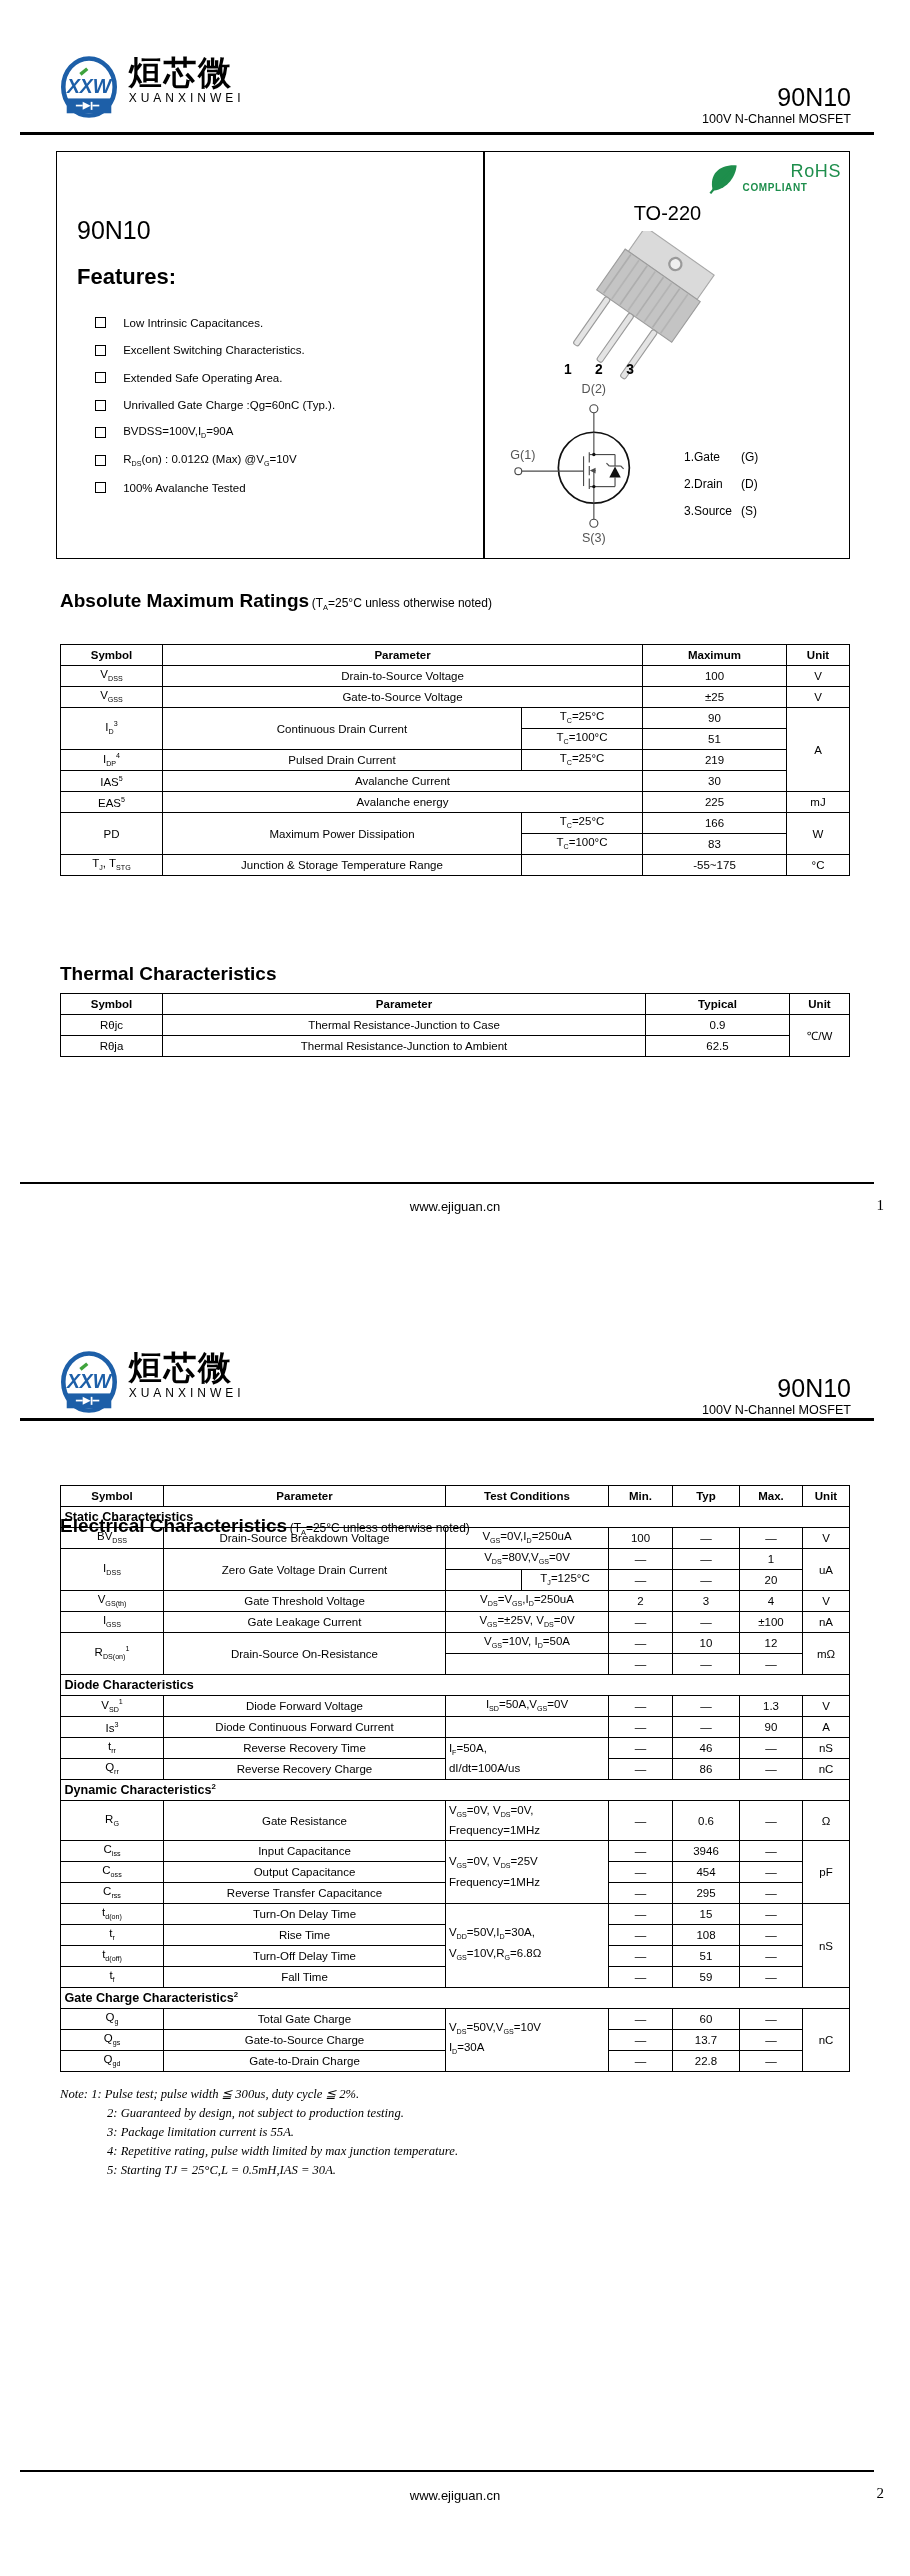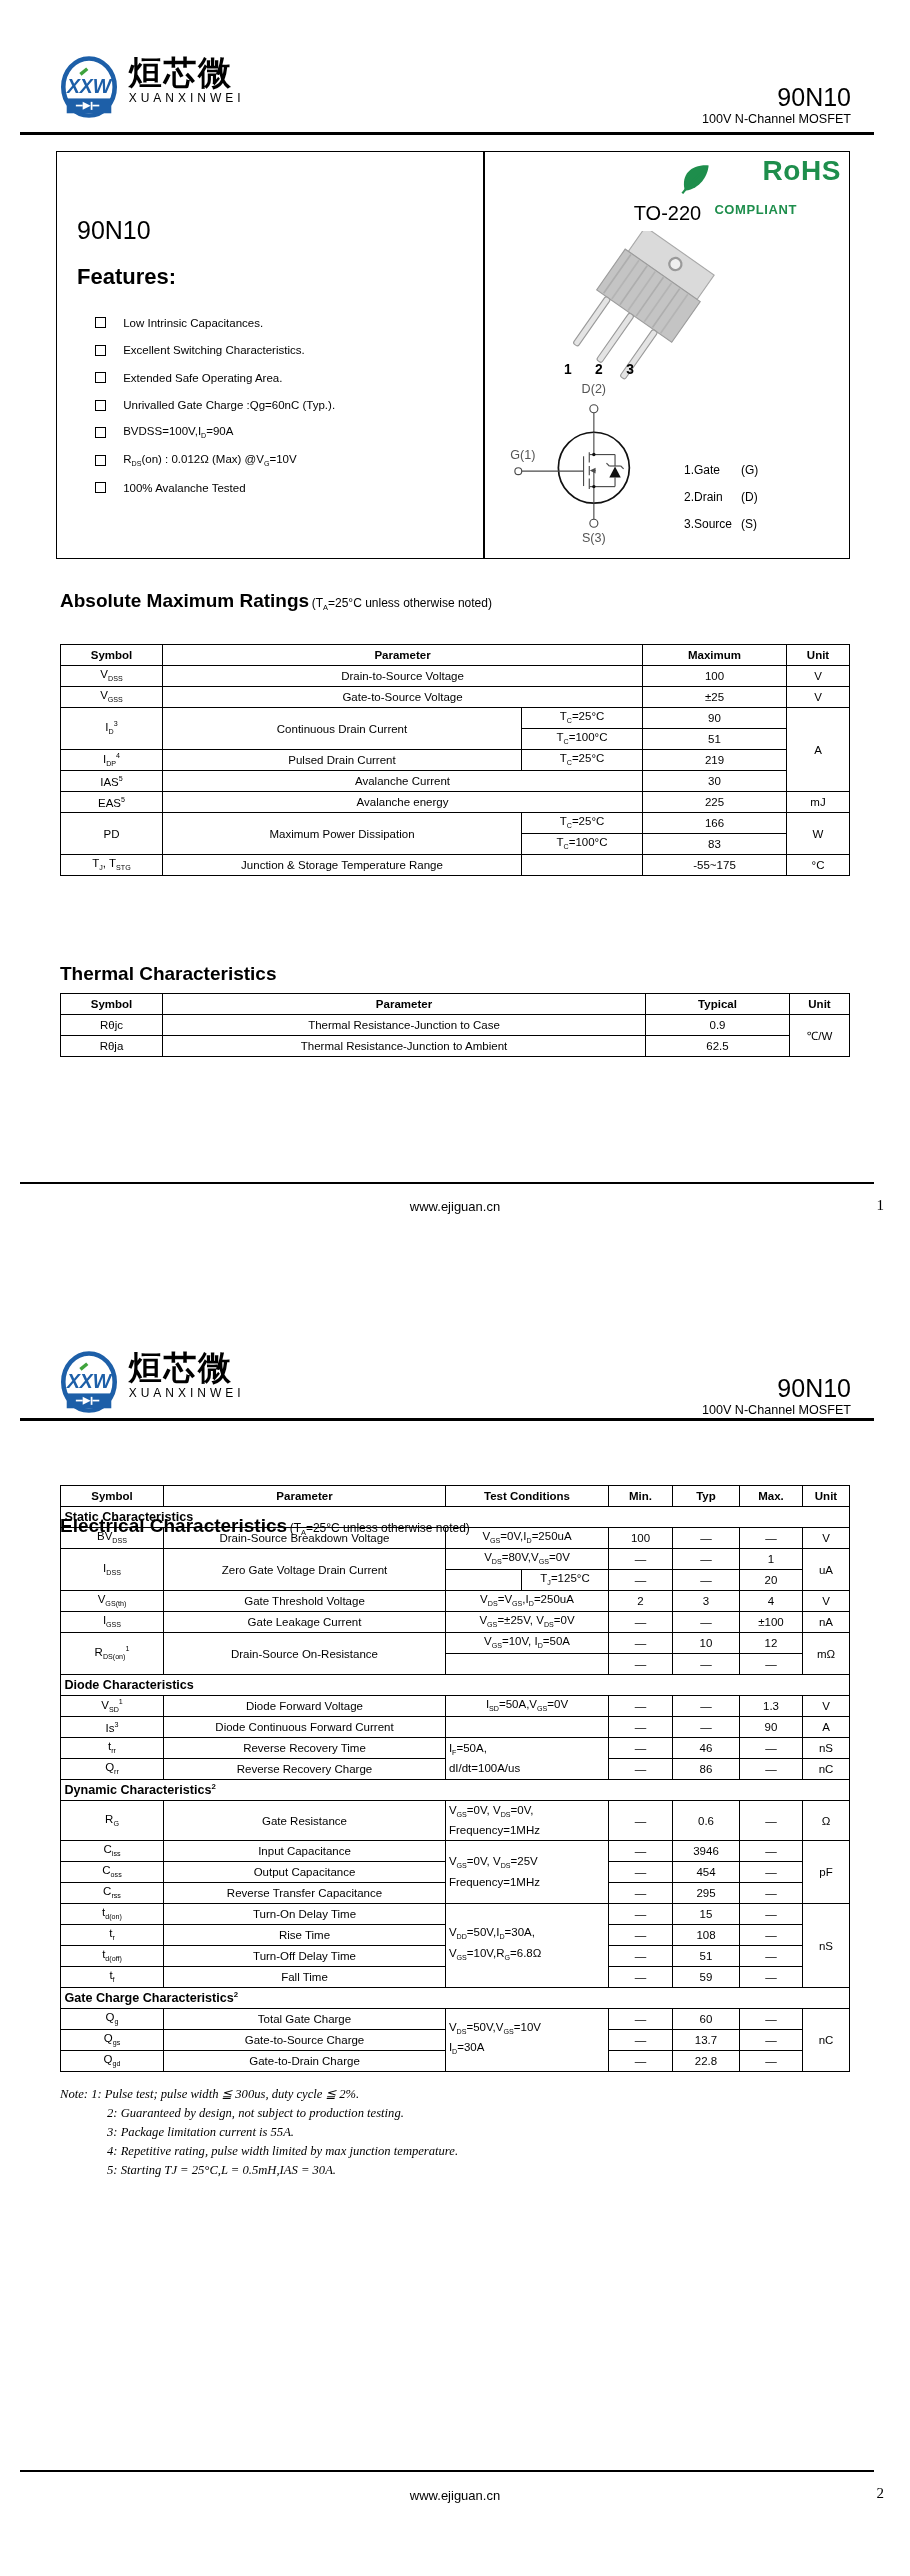--- a/index.html
+++ b/index.html
@@ -17,28 +17,28 @@
   
   .intro-box{position:absolute;left:56px;top:151px;width:794px;height:408px;border:1.7px solid #000;box-sizing:border-box;}
   .vline{position:absolute;left:426px;top:0;bottom:0;width:1.7px;background:#000;}
   .box-part{position:absolute;left:20px;top:64px;font-size:25px;}
   .features-title{position:absolute;left:20px;top:112px;font-size:22px;font-weight:700;}
   .feature-list{position:absolute;left:20px;top:139px;list-style:none;margin:18px;padding:0;}
   .feature-list li{height:27.5px;display:flex;align-items:center;}
   .cb{width:9.2px;height:9.2px;border:1.1px solid #000;margin-right:17px;flex:none;}
   .ft{font-size:11.5px;white-space:nowrap;}
   .rohs{position:absolute;right:8px;top:9.2px;display:flex;align-items:flex-start;}
-  .rohs-t1{font-size:28px;font-weight:700;color:#1e8e4c;line-height:20.7px;letter-spacing:0.6px;margin-left:48px;}
-  .rohs-t2{font-size:13px;font-weight:800;color:#1e8e4c;letter-spacing:0.6px;margin-top:20px;}
+  .rohs-t1{font-size:18px;font-weight:400;color:#1e8e4c;line-height:20.7px;letter-spacing:0.6px;margin-left:48px;}
+  .rohs-t2{font-size:10px;font-weight:800;color:#1e8e4c;letter-spacing:0.6px;}
   .pkg-name{position:absolute;left:539px;top:50px;width:143px;text-align:center;font-size:20px;}
   .pkg-art{position:absolute;left:491px;top:79px;}
   .pins{position:absolute;left:507px;top:210px;font-size:13.8px;font-weight:700;letter-spacing:9.8px;}
   .mos{position:absolute;left:452px;top:227px;}
   .legend{position:absolute;left:627px;top:298px;font-size:12px;}
-  .legend-row{height:27px;display:flex;align-items:flex-end;}
+  .legend-row{height:27px;display:flex;align-items:flex-start;}
   .legend-label{display:inline-block;width:57px;}
   
   .sec-head{position:absolute;left:60px;white-space:nowrap;}
   .sec-title{font-size:19px;font-weight:700;}
   .sec-cond{font-size:12px;}
   
   table.t{border-collapse:collapse;border:1.7px solid #000;table-layout:fixed;position:absolute;left:60px;}
   table.t td{border:1.1px solid #000;font-size:11.5px;text-align:center;padding:0 2.9px;overflow:hidden;}
   table.t tr{height:21px;}
   .th-row td{font-weight:700;font-size:12.6px;}

